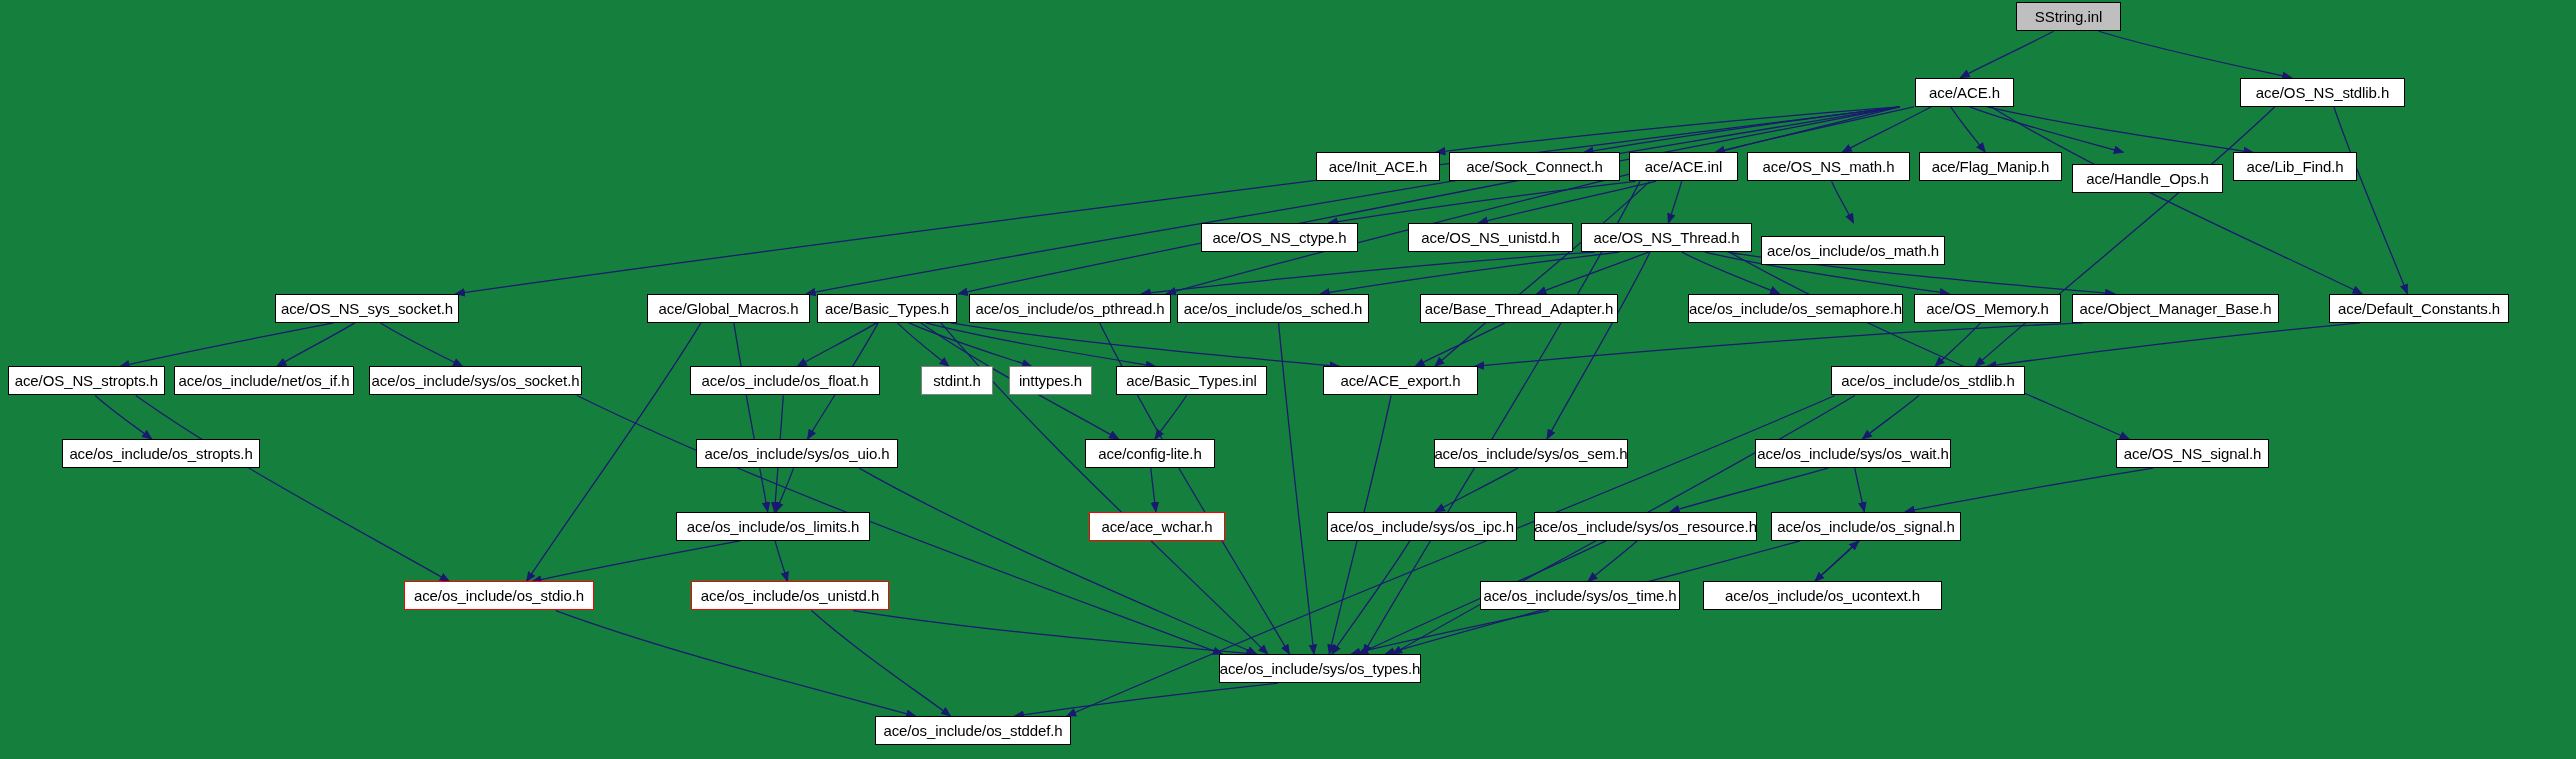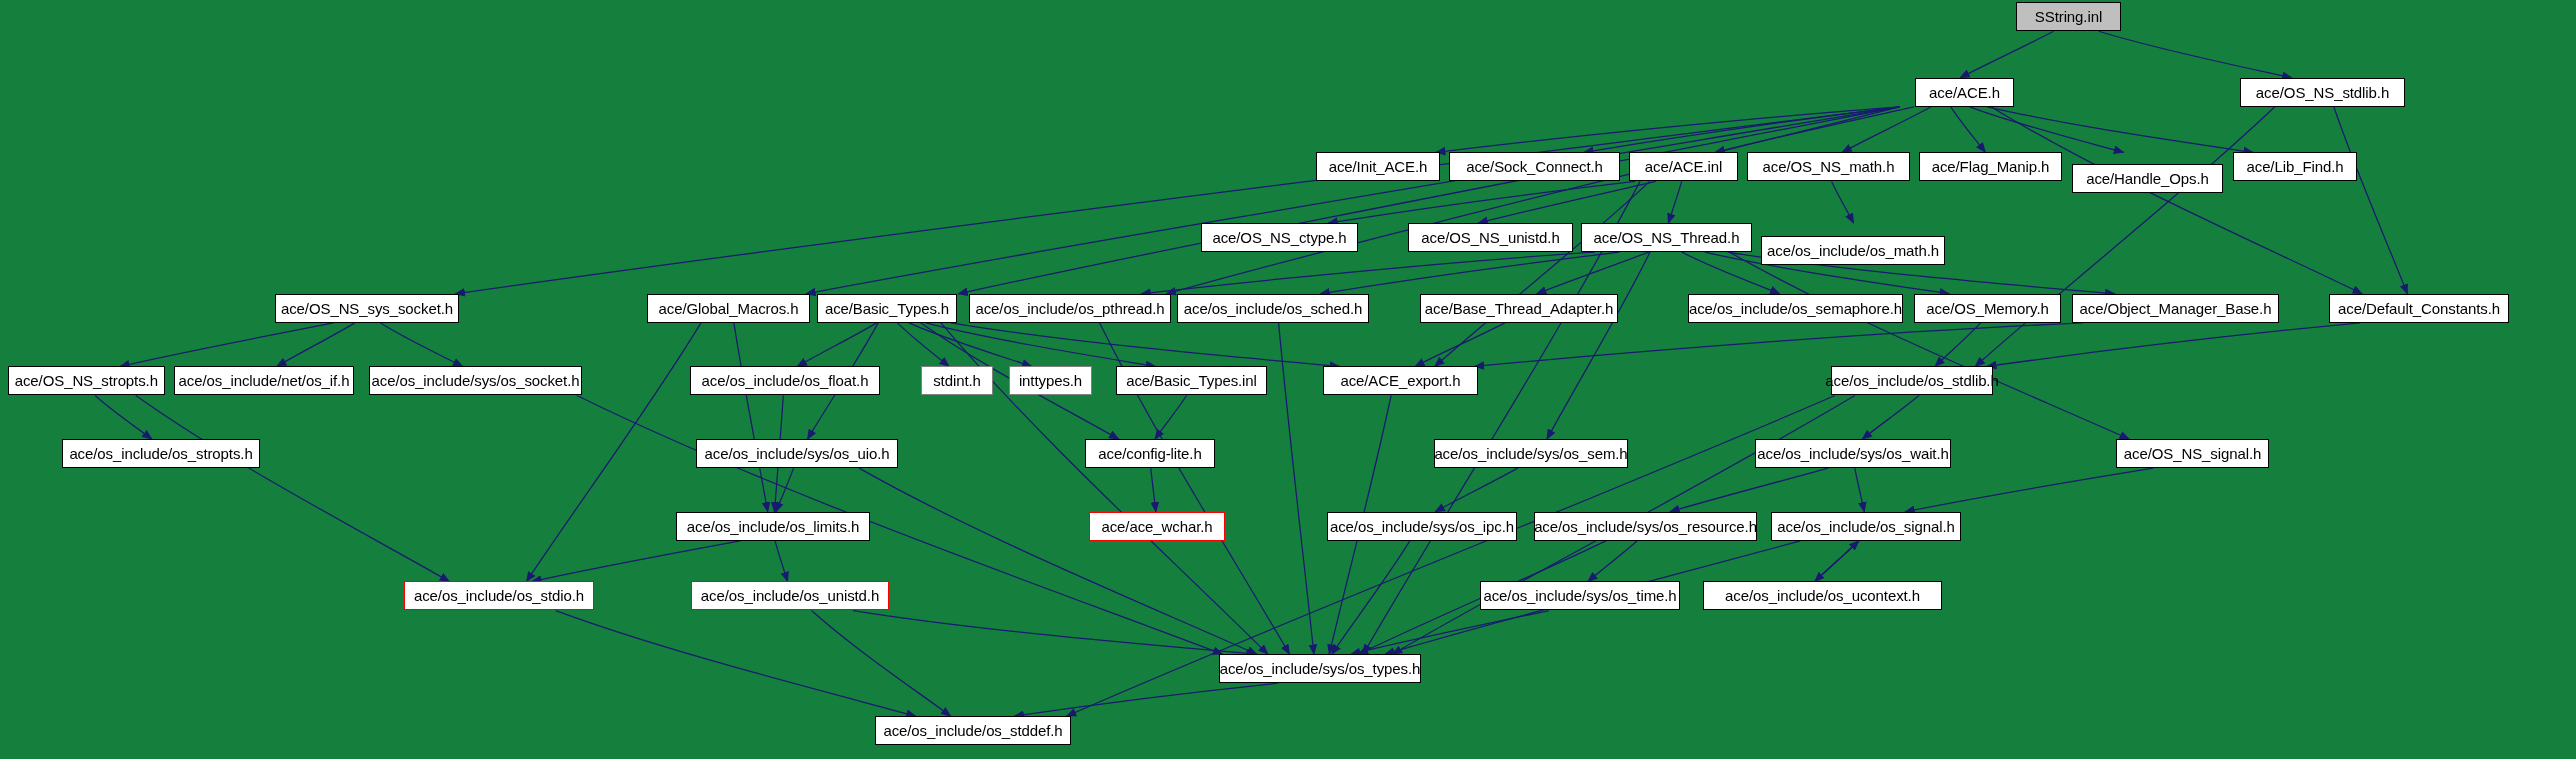--- a/index.html
+++ b/index.html
@@ -234,21 +234,21 @@
       </div>
       <div class="node system" style="left: 1009px; top: 366px; width: 83px;">
         <span class="node-label">inttypes.h</span>
       </div>
       <div class="node" style="left: 1116px; top: 366px; width: 151px;">
         <span class="node-label">ace/Basic_Types.inl</span>
       </div>
       <div class="node" style="left: 1323px; top: 366px; width: 155px;">
         <span class="node-label">ace/ACE_export.h</span>
       </div>
-      <div class="node" style="left: 1831px; top: 366px; width: 162px;">
+      <div class="node" style="left: 1831px; top: 366px; width: 194px;">
         <span class="node-label">ace/os_include/os_stdlib.h</span>
       </div>
       <div class="node" style="left: 62px; top: 439px; width: 198px;">
         <span class="node-label">ace/os_include/os_stropts.h</span>
       </div>
       <div class="node" style="left: 696px; top: 439px; width: 202px;">
         <span class="node-label">ace/os_include/sys/os_uio.h</span>
       </div>
       <div class="node" style="left: 1085px; top: 439px; width: 130px;">
         <span class="node-label">ace/config-lite.h</span>

